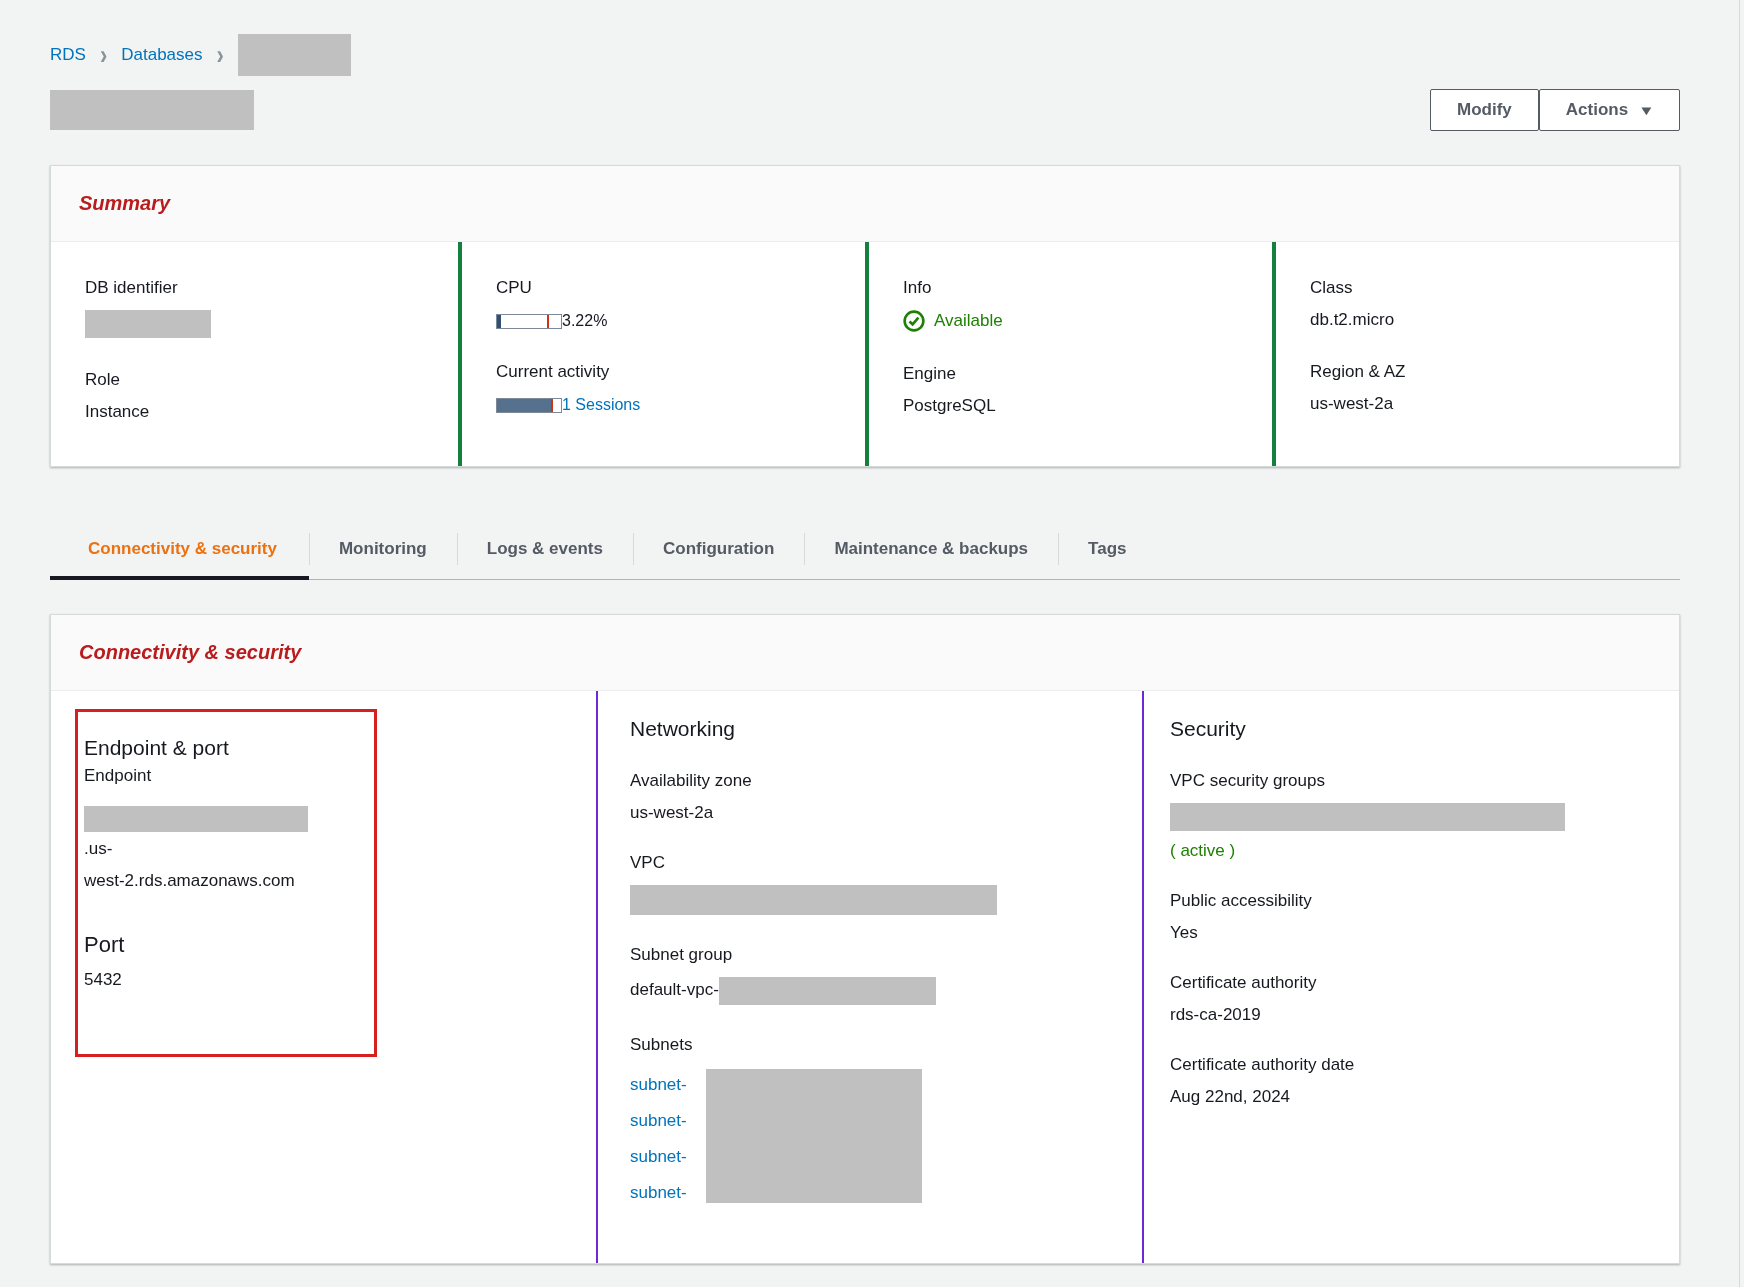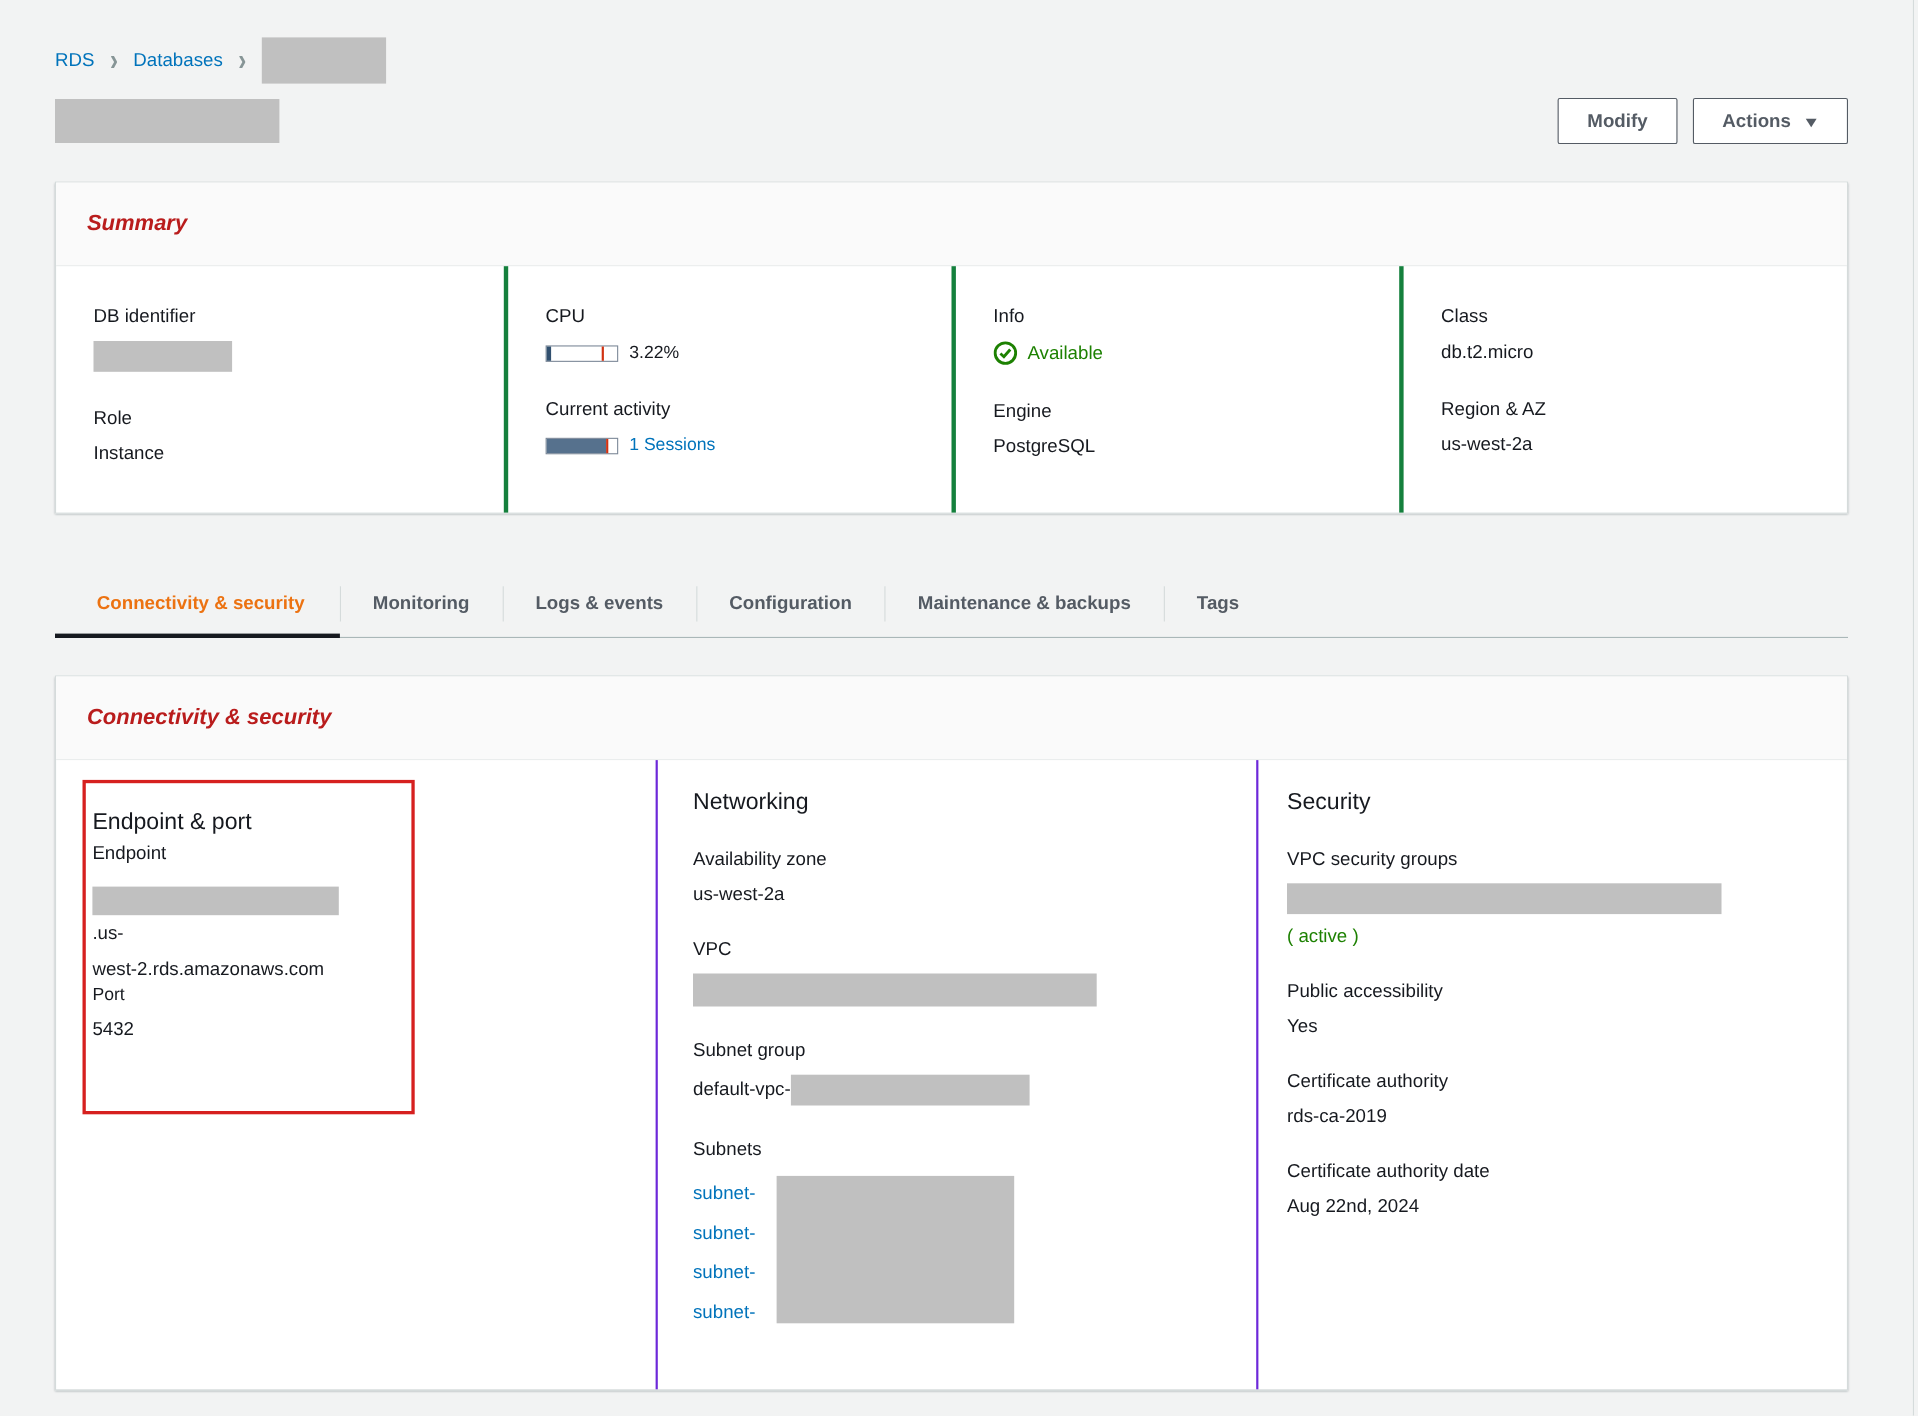--- a/index.html
+++ b/index.html
@@ -26,21 +26,21 @@
 
   .redact { background:#c0c0c0; display:inline-block; vertical-align:middle; }
 
   
   .title-row { display:flex; justify-content:space-between; align-items:center; margin-top:12px; }
   .btn {
     background:#fff; border:1px solid #545b64; border-radius:2px;
     color:#545b64; font-weight:bold; font-size:17px;
     padding:10px 26px; cursor:pointer; font-family:inherit;
   }
-  .btn-group { display:flex; gap:14px; }
+  .btn-group { display:flex; }
   .caret { display:inline-block; margin-left:12px; font-size:13px; transform:scaleX(1.3); color:#545b64; }
 
   
   .card {
     background:#fff; border:1px solid #d5dbdb;
     box-shadow:0 1px 2px 0 rgba(0,28,36,.3);
     margin-top:34px;
   }
   .card-header {
     background:#fafafa; border-bottom:1px solid #eaeded;
@@ -50,21 +50,21 @@
 
   
   .summary-body { display:grid; grid-template-columns:repeat(4,1fr); }
   .sum-col { padding:36px 34px 44px 34px; }
   .sum-col + .sum-col { border-left:4px solid #15803d; }
   .field + .field { margin-top:32px; }
   .field .label { font-size:17px; color:#16191f; }
   .field .value { margin-top:12px; font-size:17px; color:#16191f; }
 
   
-  .meter-row { display:flex; align-items:center; gap:10px; margin-top:14px; }
+  .meter-row { display:flex; align-items:center; gap:0; margin-top:14px; }
   .meter { width:66px; height:15px; border:1px solid #7d8998; background:#fff; position:relative; flex:none; }
   .meter .fill { position:absolute; left:0; top:0; bottom:0; background:#31506f; }
   .meter .fill.session { background:#56718d; }
   .meter .tick { position:absolute; top:0; bottom:0; width:2px; background:#d13212; }
   .link { color:#0073bb; text-decoration:none; cursor:pointer; }
 
   .status-ok { display:flex; align-items:center; gap:9px; color:#1d8102; margin-top:12px; font-size:17px;text-align:center; }
   .status-ok svg { flex:none; }
 
   
@@ -90,21 +90,21 @@
   .col-networking { padding-left:32px; }
   .col-security { padding-left:26px; }
   .section-heading { font-size:21px; color:#16191f; font-weight:500; }
 
   .endpoint-box {
     border:3px solid #d6201f; width:302px; padding:24px 20px 64px 6px;
   }
   .endpoint-box .section-heading { margin-bottom:38px; }
   .ep-label { font-size:17px; }
   .ep-value { margin-top:16px; font-size:17px; line-height:1.85; width:250px; }
-  .ep-port-label { font-size:16px; }
+  .ep-port-label { margin-top:36px; font-size:22px; }
   .ep-port-value { margin-top:12px; font-size:17px; }
 
   .pfield { margin-top:30px; }
   .pfield .label { font-size:17px; }
   .pfield .value { margin-top:12px; font-size:17px; }
   .panel-col .section-heading { margin-bottom:6px; }
 
   .subnets { position:relative; margin-top:12px; }
   .subnet-line { display:block; line-height:36px; font-size:17px; }
   .subnet-block { position:absolute; left:76px; top:2px; width:216px; height:134px; background:#c0c0c0; }

